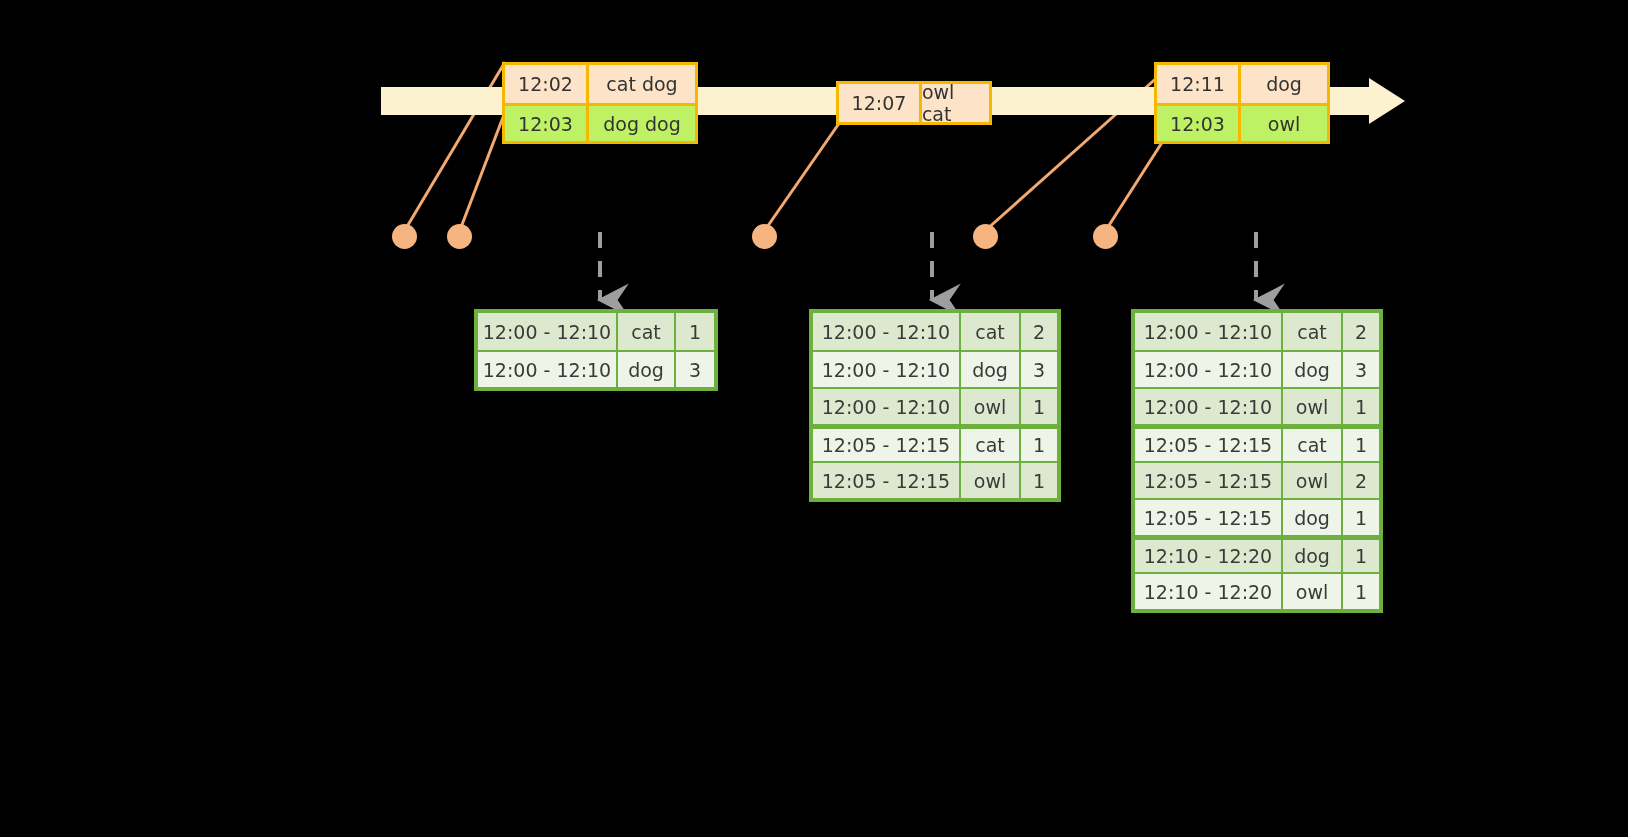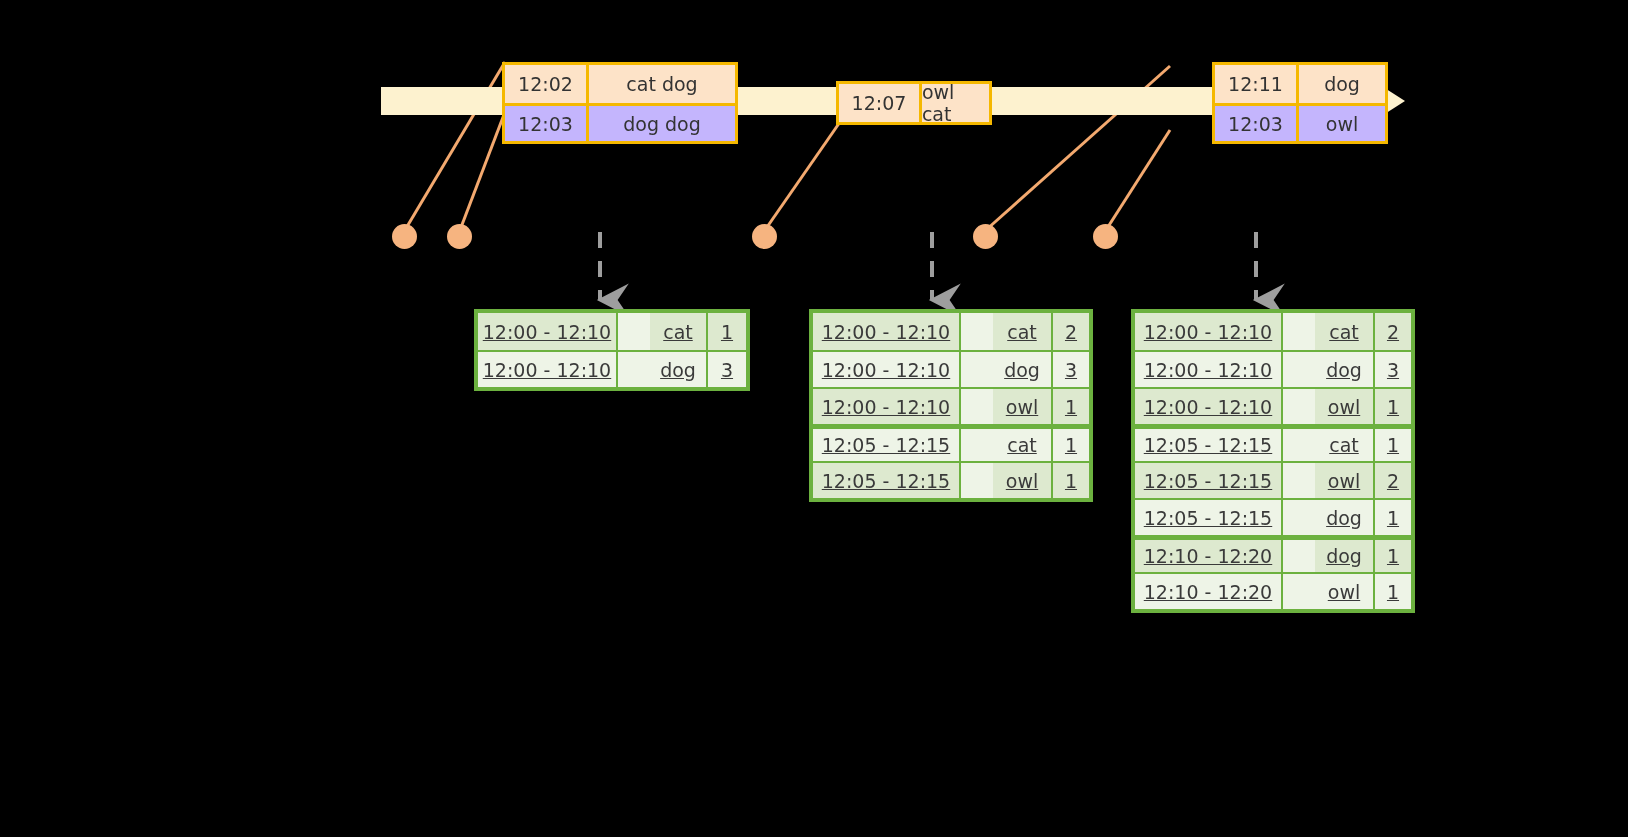--- a/index.html
+++ b/index.html
@@ -65,29 +65,29 @@
     border-top: 3px solid #f5b800;
   }
   .event-row.shade .ev-cell { background: #fde3c8; }
   .ev-cell {
     box-sizing: border-box;
     display: flex;
     align-items: center;
     justify-content: center;
     color: #333333;
     font-size: 19px;
-    background: #c4b5fd;
+    background: #bef264;
     height: 100%;
   }
   .ev-time { width: 84px; border-right: 3px solid #f5b800; }
   .ev-words { flex: 1 1 auto; }
 
-  #event-box-1 { left: 502px; top: 62px;  width: 236px; }
+  #event-box-1 { left: 502px; top: 62px;  width: 196px; }
   #event-box-2 { left: 836px; top: 81px;  width: 156px; }
-  #event-box-3 { left: 1212px; top: 62px; width: 176px; }
+  #event-box-3 { left: 1154px; top: 62px; width: 176px; }
 
   
   .result-table {
     position: absolute;
     border: 4px solid #6cb13f;
     box-sizing: border-box;
     background: #eef4e7;
   }
   .res-row {
     display: flex;
@@ -97,25 +97,24 @@
   .res-row + .res-row { border-top: 2px solid #6cb13f; }
   .res-cell {
     box-sizing: border-box;
     display: flex;
     align-items: center;
     justify-content: center;
     color: #3a3a3a;
     font-size: 19px;
     background: #eef4e7;
     height: 100%;
-    text-decoration: underline;
   }
   .res-row.shade .res-cell { background: #dde9cf; }
   .res-window { width: 148px; border-right: 2px solid #6cb13f; }
-  .res-key    { width: 60px;  border-right: 2px solid #6cb13f; margin-left: 32px; }
+  .res-key    { width: 60px;  border-right: 2px solid #6cb13f; }
   .res-count  { width: 34px; }
 
   #table-left   { left: 474px;  top: 309px; }
   #table-middle { left: 809px;  top: 309px; }
   #table-right  { left: 1131px; top: 309px; }
 
   #table-left .res-window   { width: 140px; }
   #table-left .res-key      { width: 58px; }
   #table-left .res-count    { width: 38px; }
 

